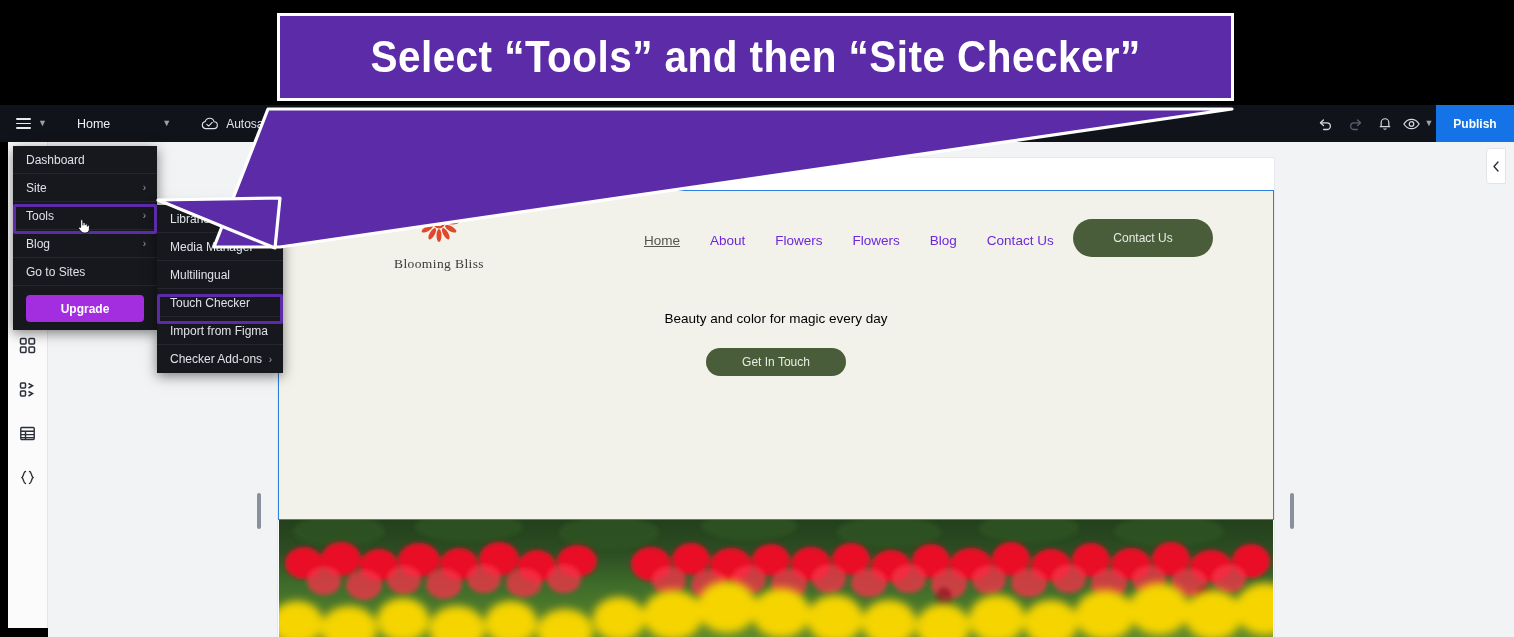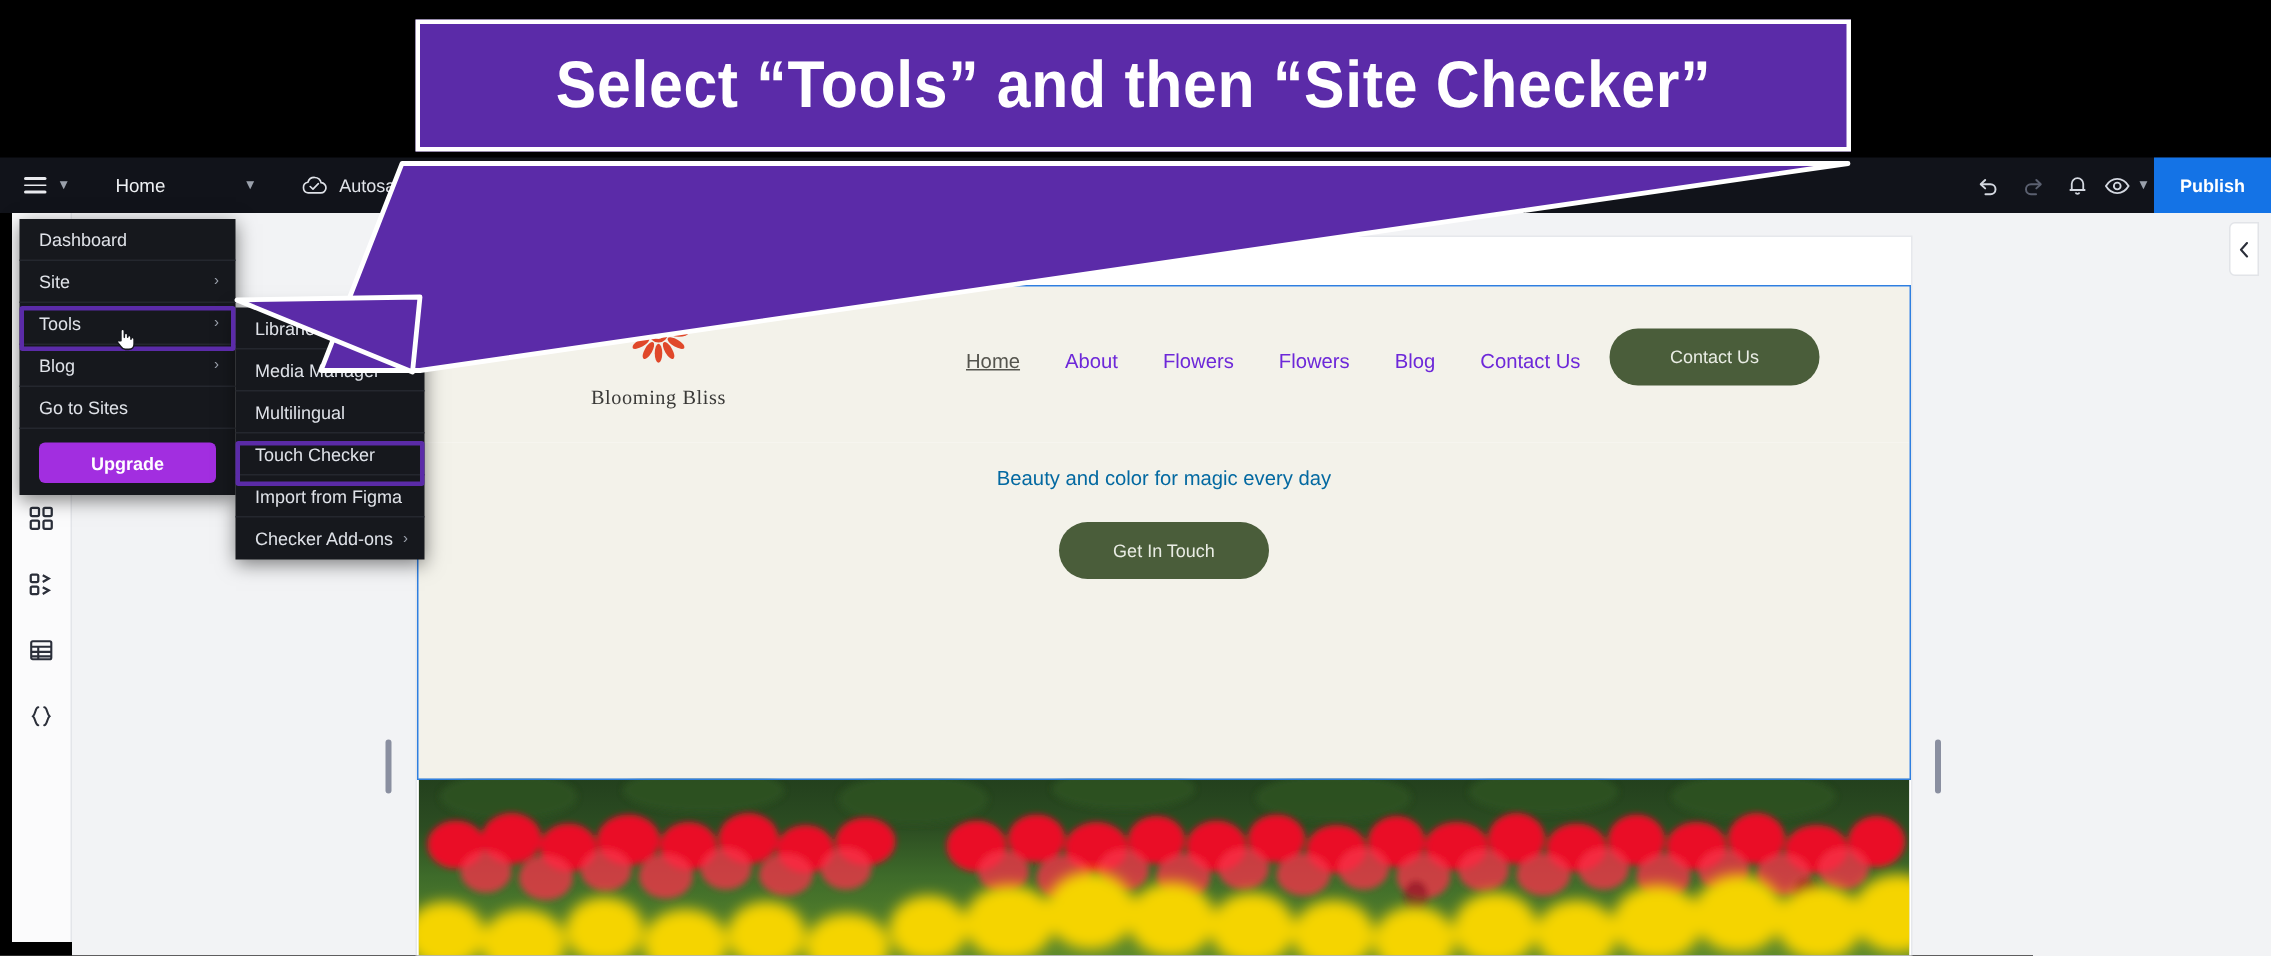--- a/index.html
+++ b/index.html
@@ -54,22 +54,22 @@
   .site-header { position:absolute; left:231px; top:49px; width:994px; height:104px; background:#f3f2ea; display:flex; align-items:center; }
   .logo-block { position:absolute; left:95px; top:10px; width:130px; text-align:center; }
   .logo-name { font-family:"Liberation Serif", serif; font-size:13.5px; color:#3a3a38; letter-spacing:0.4px; margin-top:9px; }
   .sitenav { position:absolute; left:365px; top:42px; display:flex; gap:30px; align-items:center; }
   .sitenav a { font-size:13.5px; color:#6d28d9; text-decoration:none; }
   .sitenav a.active { text-decoration:underline; color:#55554e; }
   .contact-pill { position:absolute; right:60px; top:28px; width:140px; height:38px; border-radius:19px; background:#4A5D3A; color:#e9ece4; font-size:12px; display:flex; align-items:center; justify-content:center; cursor:pointer; }
 
   .hero { position:absolute; left:231px; top:153px; width:994px; height:224px; background:#f3f2ea; text-align:center; }
   .hero h1 { font-family:"Liberation Serif", serif; font-weight:400; font-size:40px; color:#17171a; margin-top:32px; letter-spacing:0.2px; }
-  .hero p { font-size:13.5px; color:#0369a1; margin-top:16px; }
-  .hero-btn { margin:22px auto 0; width:140px; height:38px; border-radius:19px; background:#4A5D3A; color:#e9ece4; font-size:12px; display:flex; align-items:center; justify-content:center; cursor:pointer; }
+  .hero p { font-size:13.5px; color:#000000; margin-top:16px; }
+  .hero-btn { margin:22px auto 0; width:140px; height:28px; border-radius:19px; background:#4A5D3A; color:#e9ece4; font-size:12px; display:flex; align-items:center; justify-content:center; cursor:pointer; }
 
   .tulips { position:absolute; left:231px; top:377px; width:994px; height:118px; overflow:hidden; }
 
   .resize-h { position:absolute; width:4px; height:36px; background:#8a8fa0; border-radius:2px; }
 
   .collapse-btn { position:absolute; right:8px; top:148px; width:20px; height:36px; background:#fff; border:1px solid #e2e4e8; border-radius:4px 0 0 4px; display:flex; align-items:center; justify-content:center; color:#2b2f3a; font-size:11px; cursor:pointer; z-index:8; }
 
   
   .menu { position:absolute; background:#16181d; box-shadow:0 3px 12px rgba(0,0,0,.5); z-index:20; }
   .menu-main { left:13px; top:146px; width:144px; padding:0 0 6px; }

